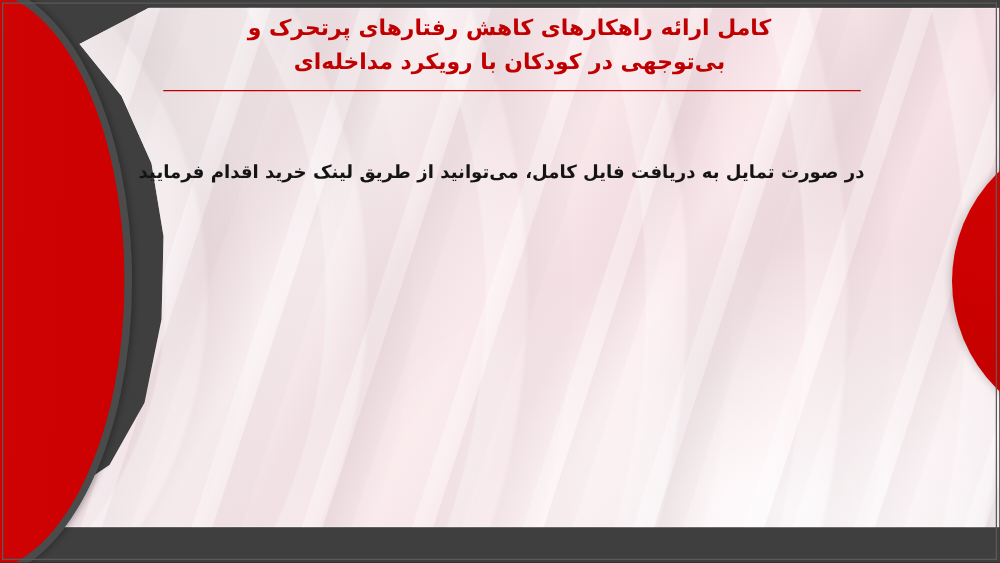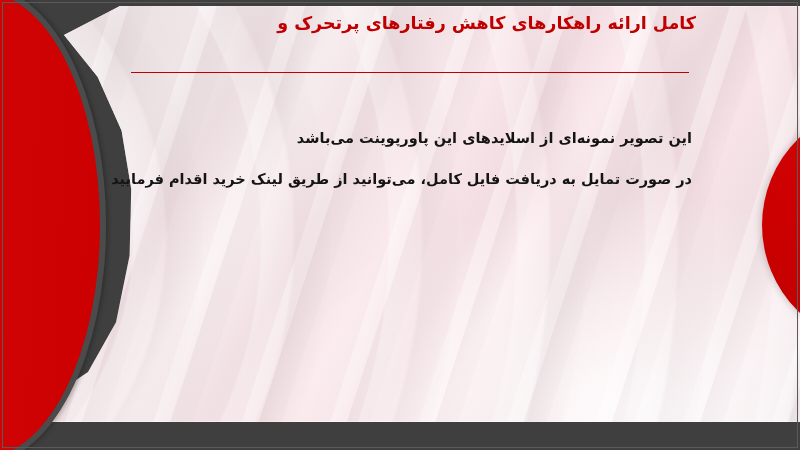--- a/index.html
+++ b/index.html
@@ -144,21 +144,21 @@
     border: 1px solid #5a5a5a;
     pointer-events: none;
   }
 
   
   .title-block {
     position: absolute;
     left: 120px;
     top: 10px;
     width: 576px;
-    text-align: right;
+    text-align: center;
     direction: rtl;
   }
   .title-line {
     color: #c00000;
     font-size: 17.5px;
     font-weight: bold;
     line-height: 27px;
     letter-spacing: 0px;
     white-space: nowrap;
   }
@@ -198,22 +198,22 @@
   <div class="panel"></div>
   <div class="panel-wash"></div>
   <div class="panel-bands"></div>
   <div class="panel-arcs"></div>
 
   <div class="right-circle"></div>
   <div class="left-oval"></div>
 
   <div class="title-block">
     <div class="title-line">کامل ارائه راهکارهای کاهش رفتارهای پرتحرک و</div>
+    <div class="title-line">بی‌توجهی در کودکان با رویکرد مداخله‌ای</div>
   </div>
   <div class="title-rule"></div>
 
   <div class="body-block">
-    <div class="body-line">این تصویر نمونه‌ای از اسلایدهای این پاورپوینت می‌باشد</div>
     <div class="body-line">در صورت تمایل به دریافت فایل کامل، می‌توانید از طریق لینک خرید اقدام فرمایید</div>
   </div>
 
   <div class="outer-keyline"></div>
 </div>
 
 </body></html>

